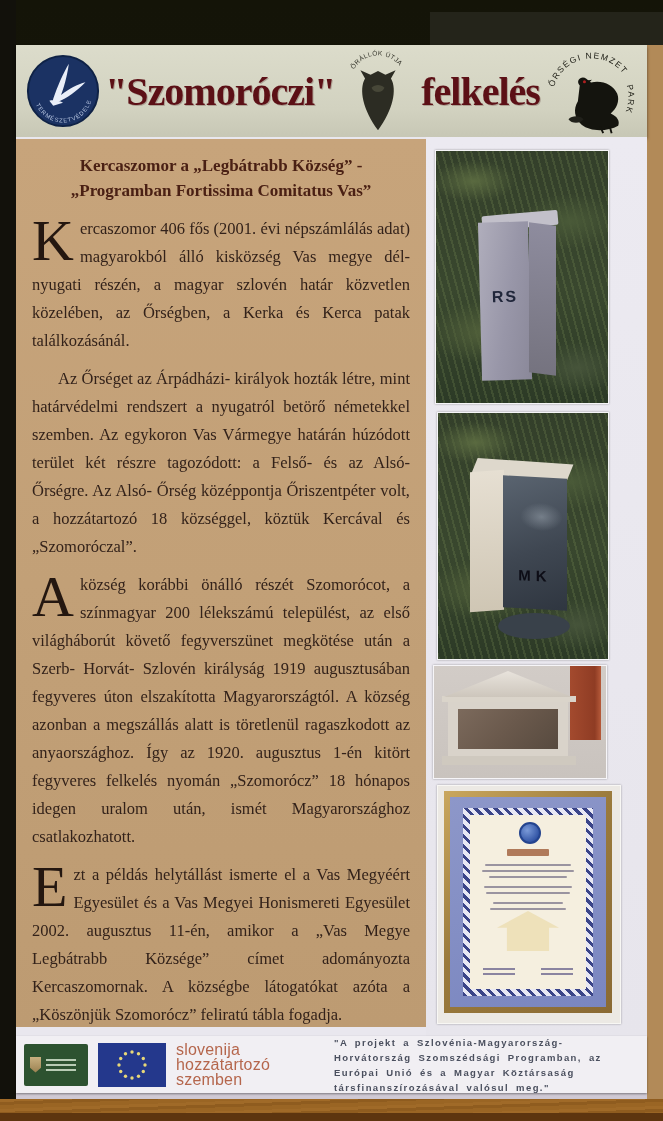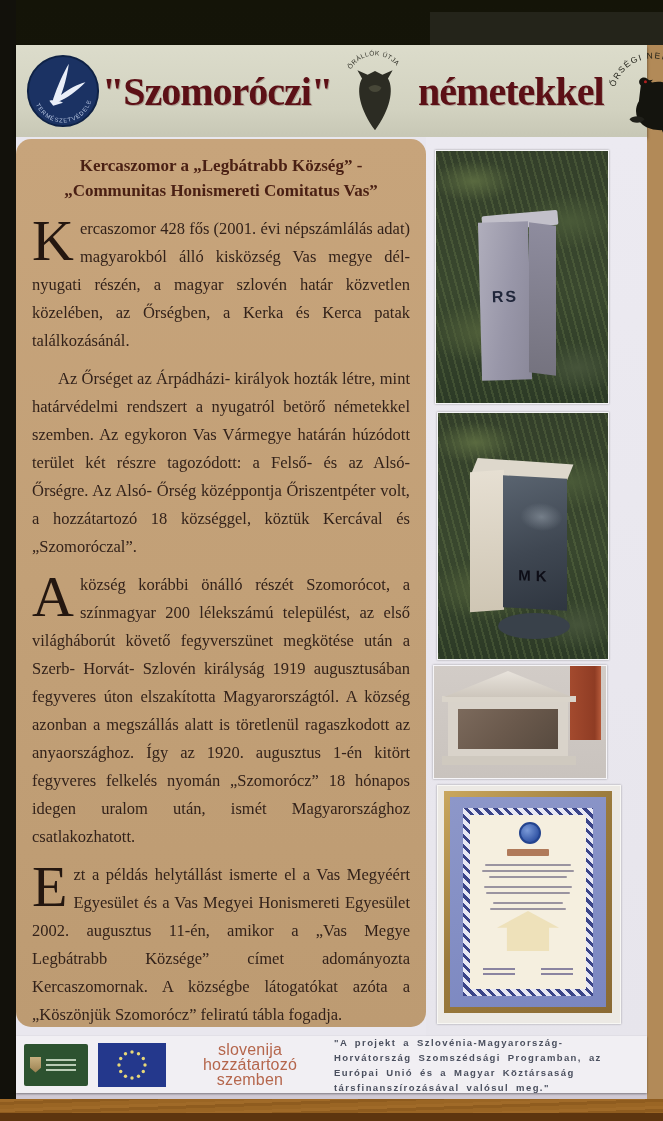--- a/index.html
+++ b/index.html
@@ -29,21 +29,21 @@
   .hdr-center{flex:1;display:flex;align-items:center;justify-content:center;gap:10px;}
   .trail-title{font-family:"Liberation Serif",serif;font-weight:bold;font-size:40px;
     color:#5c1016;letter-spacing:-1px;text-shadow:1px 1px 0 rgba(60,10,10,.25);}
   .shield-wrap{width:66px;height:88px;flex:0 0 auto;}
   .hdr-right-logo{width:96px;height:90px;flex:0 0 auto;}
 
   
   .main{left:16px;top:137px;width:631px;height:899px;background:#e9e7ee;}
   .text-panel{position:absolute;left:0;top:2px;width:410px;height:888px;
     background:linear-gradient(180deg,#c7a47b 0%,#c2a077 50%,#bd9b72 100%);
-    padding:8px 16px;box-sizing:border-box;overflow:hidden;color:#33221a;border-radius:15px;}
+    padding:8px 16px;box-sizing:border-box;overflow:hidden;color:#33221a;}
   .article-heading{font-size:17px;font-weight:bold;color:#4a2014;text-align:center;
     line-height:25px;margin:6px 0 12px 0;}
   .para{font-size:16.5px;line-height:28px;text-align:justify;margin:0 0 10px 0;}
   .para.indent{text-indent:26px;}
   .dropcap{float:left;font-size:58px;line-height:44px;padding:4px 6px 0 0;color:#241710;
     font-family:"Liberation Serif",serif;}
 
   
   .photo-col{position:absolute;left:410px;top:0;width:221px;height:899px;
     background:linear-gradient(180deg,#eceaf1 0%,#e7e5ec 100%);}
@@ -132,21 +132,21 @@
   .footer{left:16px;top:1036px;width:631px;height:57px;background:#f1eff3;
     display:flex;align-items:center;padding:0 8px;box-sizing:border-box;gap:10px;
     box-shadow:0 1px 2px rgba(0,0,0,.4);}
   .ministry-logo{width:64px;height:42px;background:#2d5230;border-radius:2px;
     display:flex;align-items:center;padding:0 6px;gap:5px;box-sizing:border-box;flex:0 0 auto;}
   .crest{width:11px;height:16px;background:linear-gradient(180deg,#c8b080,#9a8050);
     clip-path:polygon(0 0,100% 0,100% 70%,50% 100%,0 70%);}
   .ministry-lines{display:flex;flex-direction:column;gap:3px;}
   .ministry-lines div{width:30px;height:2px;background:rgba(220,235,215,.8);}
   .eu-flag{width:68px;height:44px;flex:0 0 auto;}
-  .countries{width:148px;text-align:center;font-family:"Liberation Sans",sans-serif;
+  .countries{width:148px;text-align:left;font-family:"Liberation Sans",sans-serif;
     font-size:16px;line-height:15px;color:#b5664c;flex:0 0 auto;}
   .countries .c-bold{letter-spacing:.2px;}
   .funding{flex:1;font-family:"Liberation Sans",sans-serif;font-size:9.5px;font-weight:bold;
     letter-spacing:1.4px;word-spacing:3px;line-height:15px;color:#4a4f5e;text-align:left;}
 
   svg text{font-family:"Liberation Sans",sans-serif;}
 </style>
 </head>
 <body>
 
@@ -179,21 +179,21 @@
         <defs>
             <path id="arcS" d="M 8 26 A 30 30 0 0 1 62 26"></path>
           </defs>
         <text font-size="7" fill="#33332a" letter-spacing=".5">
           <textPath href="#arcS" startOffset="2">ŐRÁLLÓK ÚTJA</textPath>
         </text>
         <path d="M21,34 L16,25 L27,30 L35,26 L43,30 L54,25 L49,34 C56,46 51,68 35,90 C19,68 14,46 21,34 Z" fill="#2c2c23"></path>
         <path d="M28,44 C32,40 38,40 42,44 C40,50 30,50 28,44 Z" fill="#474738"></path>
       </svg>
     </span>
-    <span class="trail-title">németekkel</span>
+    <span class="trail-title">felkelés</span>
   </div>
   <div class="hdr-right-logo">
     <svg viewBox="0 0 100 96" width="96" height="90">
       <defs>
         <path id="arcR" d="M 10 46 A 42 42 0 0 1 86 32"></path>
         <path id="arcR2" d="M 88 42 A 42 42 0 0 1 84 76"></path>
       </defs>
       <text font-size="9" fill="#1c1c14" letter-spacing="1.5">
         <textPath href="#arcR" startOffset="2">ŐRSÉGI NEMZETI</textPath>
       </text>
@@ -207,24 +207,24 @@
       <path d="M60,86 l3,7 M70,86 l2,7" stroke="#14140e" stroke-width="2"></path>
     </svg>
   </div>
 </div>
 
 <div class="abs main">
 
   <div class="text-panel">
     <div class="article-heading">
       <div>Kercaszomor a „Legbátrabb Község” -</div>
-      <div>„Communitas Honismereti Comitatus Vas”</div>
-    </div>
-
-    <p class="para"><span class="dropcap">K</span><span>ercaszomor 428 fős (2001. évi népszámlálás adat) magyarokból álló kisközség Vas megye dél-nyugati részén, a magyar szlovén határ közvetlen közelében, az Őrségben, a Kerka és Kerca patak találkozásánál.</span></p>
+      <div>„Programban Fortissima Comitatus Vas”</div>
+    </div>
+
+    <p class="para"><span class="dropcap">K</span><span>ercaszomor 406 fős (2001. évi népszámlálás adat) magyarokból álló kisközség Vas megye dél-nyugati részén, a magyar szlovén határ közvetlen közelében, az Őrségben, a Kerka és Kerca patak találkozásánál.</span></p>
 
     <p class="para indent"><span>Az Őrséget az Árpádházi- királyok hozták létre, mint határvédelmi rendszert a nyugatról betörő németekkel szemben. Az egykoron Vas Vármegye határán húzódott terület két részre tagozódott: a Felső- és az Alsó- Őrségre. Az Alsó- Őrség középpontja Őriszentpéter volt, a hozzátartozó 18 községgel, köztük Kercával és „Szomoróczal”.</span></p>
 
     <p class="para"><span class="dropcap">A</span><span>község korábbi önálló részét Szomorócot, a színmagyar 200 lélekszámú települést, az első világháborút követő fegyverszünet megkötése után a Szerb- Horvát- Szlovén királyság 1919 augusztusában fegyveres úton elszakította Magyarországtól. A község azonban a megszállás alatt is töretlenül ragaszkodott az anyaországhoz. Így az 1920. augusztus 1-én kitört fegyveres felkelés nyomán „Szomorócz” 18 hónapos idegen uralom után, ismét Magyarországhoz csatlakozhatott.</span></p>
 
     <p class="para"><span class="dropcap">E</span><span>zt a példás helytállást ismerte el a Vas Megyéért Egyesület és a Vas Megyei Honismereti Egyesület 2002. augusztus 11-én, amikor a „Vas Megye Legbátrabb Községe” címet adományozta Kercaszomornak. A községbe látogatókat azóta a „Köszönjük Szomorócz” feliratú tábla fogadja.</span></p>
   </div>
 
   <div class="photo-col">
 

